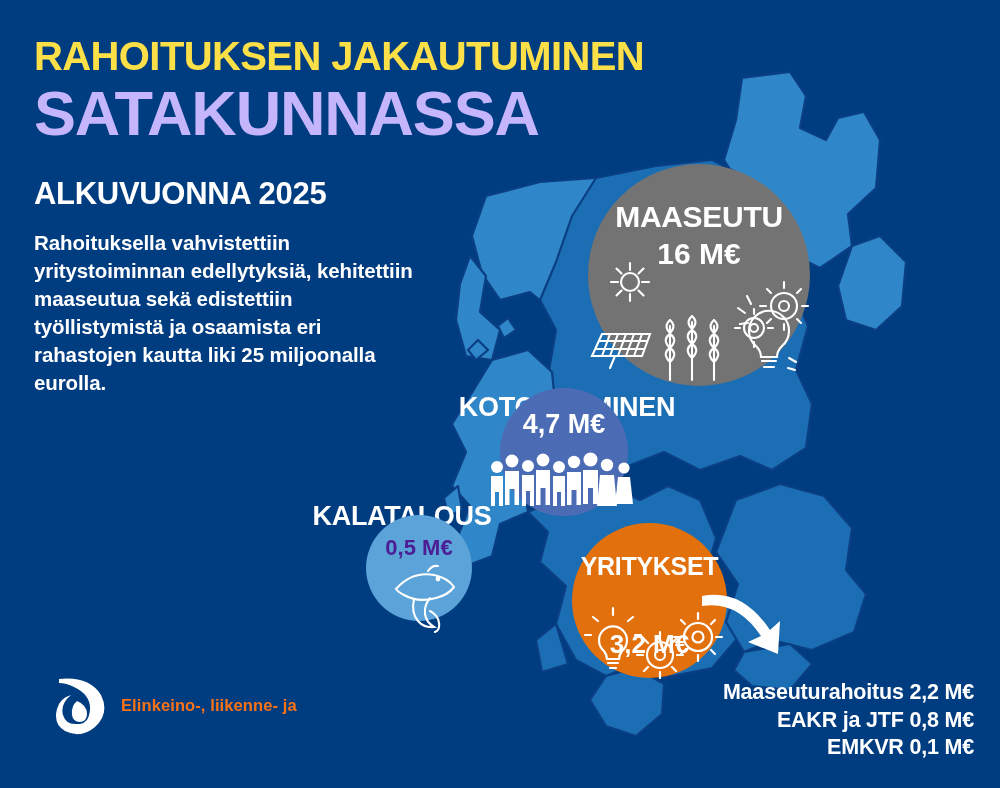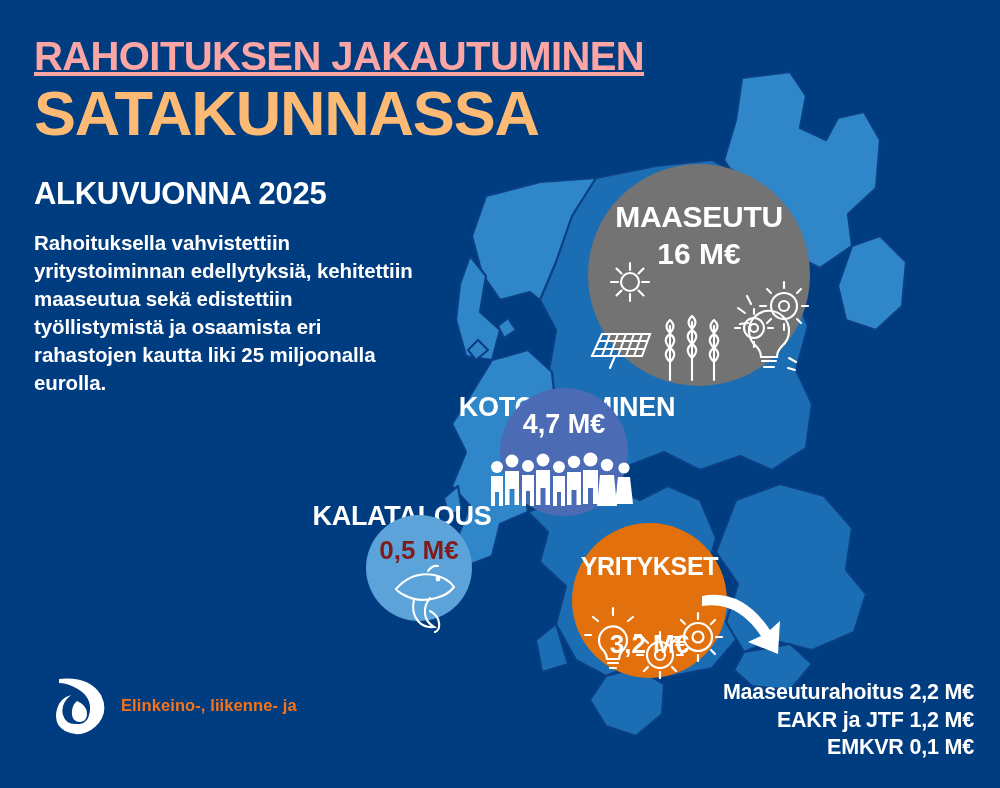--- a/index.html
+++ b/index.html
@@ -20,30 +20,29 @@
     left:0; top:0;
     width:1000px; height:788px;
     pointer-events:none;
   }
   
   .hdr-wrap { position:absolute; left:34px; top:36px; width:600px; }
   #title-line1 {
     font-size:40px;
     font-weight:bold;
     letter-spacing:-0.6px;
-    color:#fca5a5;
+    color:#fde047;
     line-height:1.0;
     white-space:nowrap;
-    text-decoration:underline;
   }
   #title-line2 {
     font-size:63px;
     font-weight:bold;
     letter-spacing:-1.2px;
-    color:#fdba74;
+    color:#c4b5fd;
     line-height:1.05;
     margin-top:4px;
     white-space:nowrap;
   }
   #subtitle {
     font-size:31px;
     font-weight:bold;
     letter-spacing:-0.3px;
     color:#ffffff;
     margin-top:30px;
@@ -119,21 +118,21 @@
   #bubble-esr .b-label { font-size:23px; color:#1F4E9C; }
   #bubble-esr .b-value { font-size:25px; color:#1F4E9C; margin-top:1px;}
   #esr-icons { position:absolute; left:22px; top:62px; width:62px; height:44px;}
 
   
   #bubble-kalatalous {
     left:366px; top:515px; width:106px; height:106px;
     background:#5BA3D9;
     padding-top:22px;
   }
-  #bubble-kalatalous .b-value { font-size:26px; color:#7f1d1d;}
+  #bubble-kalatalous .b-value { font-size:22px; color:#4c1d95;}
   #label-kalatalous {
     left:312px; top:501px; width:180px; font-size:27px; letter-spacing:-0.3px;
   }
   #kalatalous-icons { position:absolute; left:20px; top:48px; width:82px; height:70px;}
 
   
   #bubble-yritykset {
     left:572px; top:523px; width:155px; height:155px;
     background:#E2700C;
     padding-top:30px;
@@ -362,21 +361,21 @@
       </g>
     </svg>
   </div>
 
   <svg id="arrow-svg" viewBox="0 0 110 90" xmlns="http://www.w3.org/2000/svg">
     <path d="M2,16 q40,-8 68,34 l10,-9 l-2,33 l-30,-12 l13,-6 q-24,-36 -59,-30 z" fill="#ffffff"></path>
   </svg>
 
   <div id="breakdown">
     <div>Maaseuturahoitus 2,2 M€</div>
-    <div>EAKR ja JTF  1,2 M€</div>
+    <div>EAKR ja JTF  0,8 M€</div>
     <div>EMKVR  0,1 M€</div>
   </div>
 
   <div id="logo-block">
     <svg id="logo-mark" viewBox="0 0 52 62" xmlns="http://www.w3.org/2000/svg">
       <path d="M4,4 q30,-3 42,16 q9,18 -6,32 q-14,12 -30,4 q-12,-7 -8,-22 q3,-11 14,-14 q-11,9 -8,20 q3,10 14,9 q12,-2 13,-14 q1,-15 -16,-23 q-8,-4 -15,-4 z" fill="#ffffff"></path>
       <path d="M20,22 q14,4 14,16 q0,9 -9,11 q-9,1 -11,-8 q-2,-11 6,-19 z" fill="#003C80"></path>
       <path d="M22,26 q10,4 10,13 q0,7 -7,8 q-7,0 -8,-7 q-1,-9 5,-14 z" fill="#ffffff"></path>
     </svg>
     <div id="logo-text">

